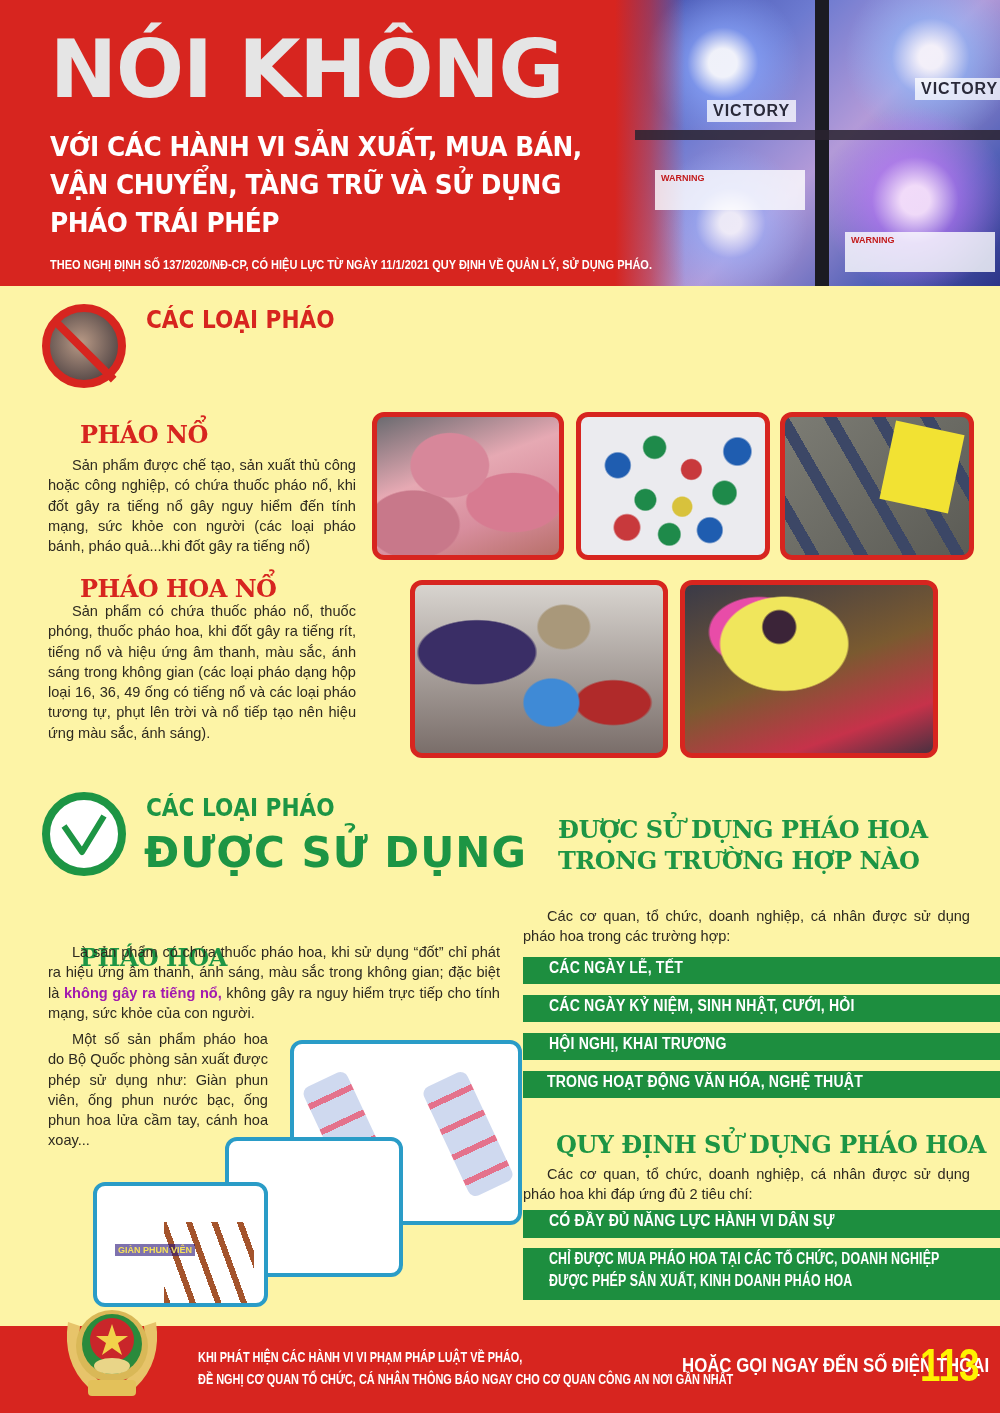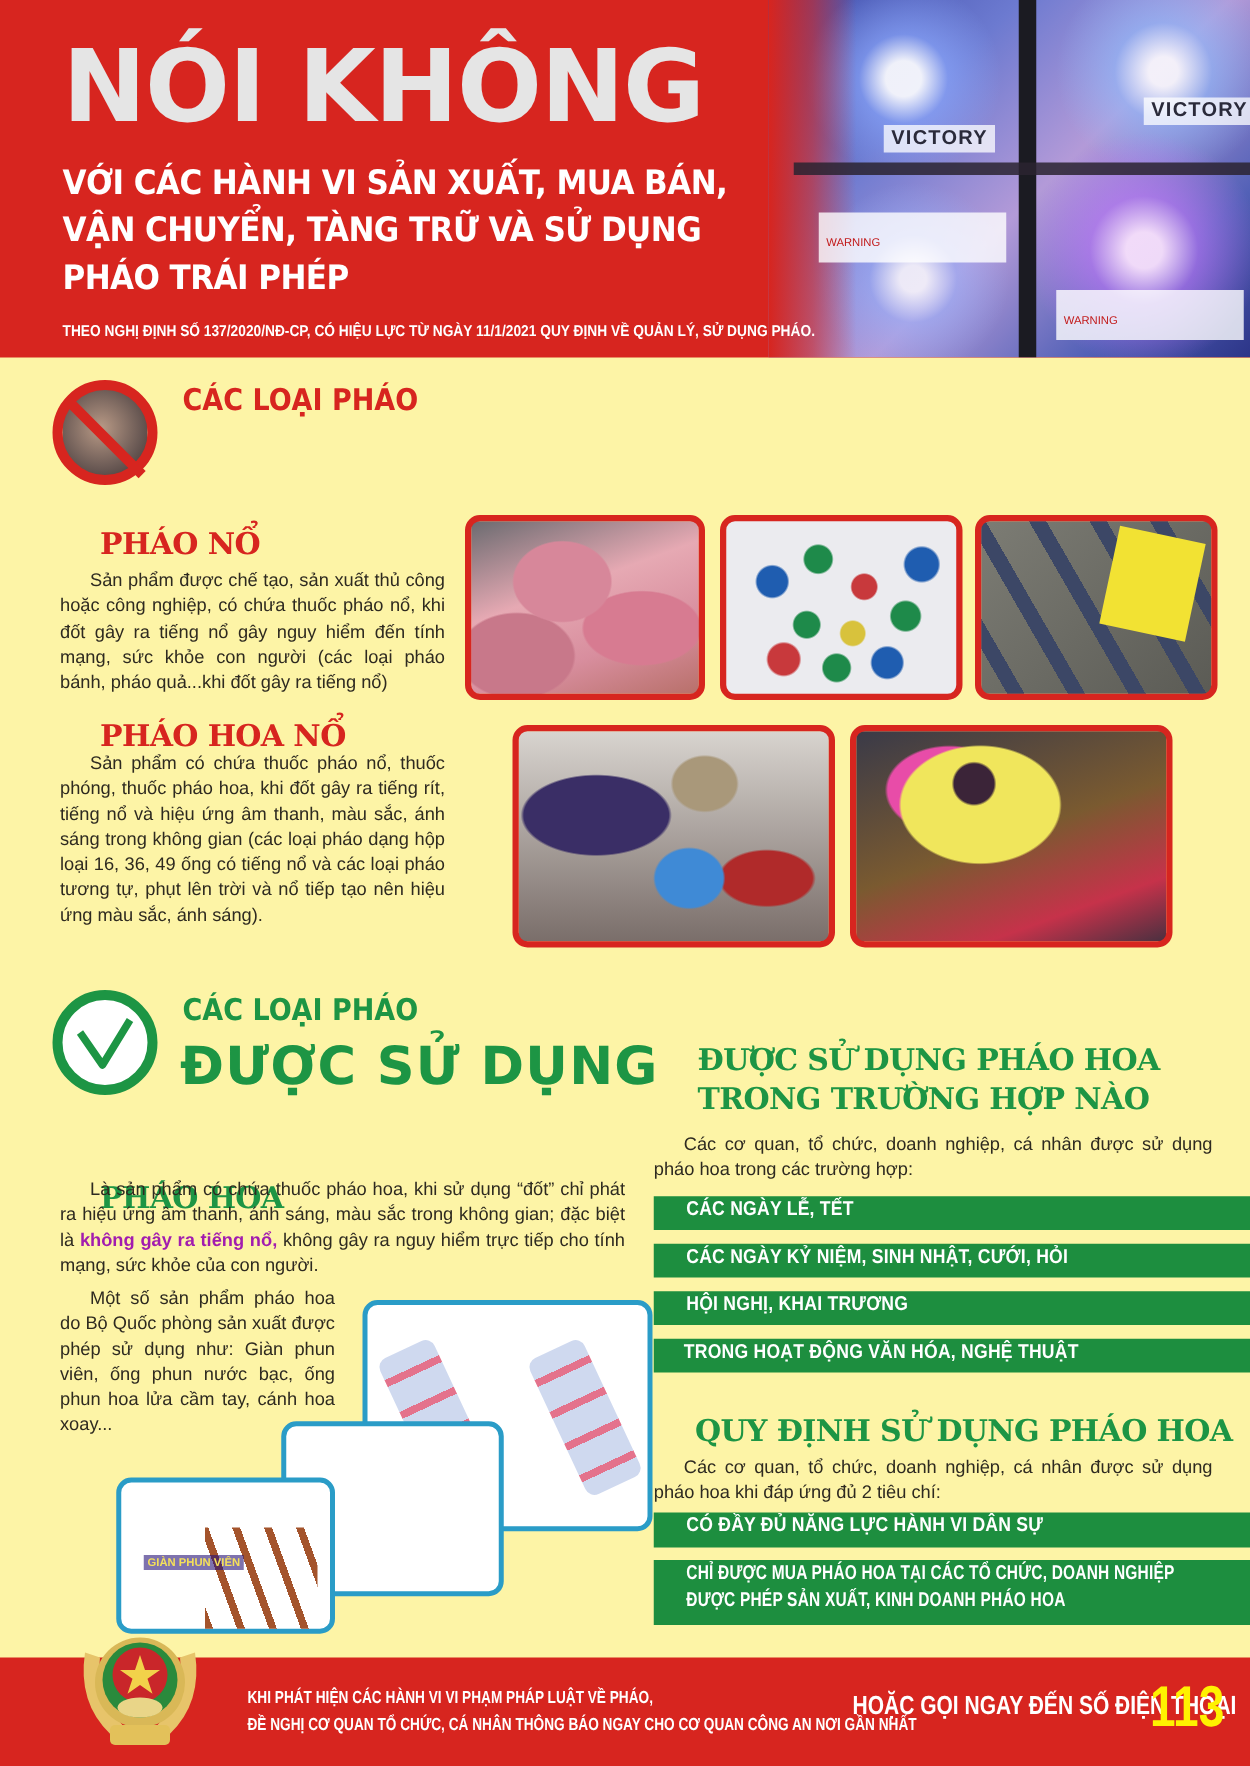--- a/index.html
+++ b/index.html
@@ -15,21 +15,21 @@
       radial-gradient(circle at 30% 78%, rgba(255,255,255,0.8) 0 3%, rgba(150,180,255,0.5) 10%, transparent 22%),
       radial-gradient(circle at 82% 20%, rgba(255,255,255,0.85) 0 3%, rgba(140,190,255,0.55) 10%, transparent 22%),
       linear-gradient(135deg, #3b4aa8 0%, #6c7ad0 30%, #b39ad8 55%, #5361b7 80%, #2c3588 100%);
   }
   .header-photo::before { content: ""; position: absolute; left: 0; top: 0; width: 70px; height: 100%;
     background: linear-gradient(90deg, #d7251f 0%, rgba(215,37,31,0.6) 50%, rgba(215,37,31,0) 100%); }
   .header-photo .divider-v { position: absolute; left: 200px; top: 0; width: 14px; height: 286px; background: #1b1b22; }
   .header-photo .divider-h { position: absolute; left: 20px; top: 130px; width: 365px; height: 10px; background: #2a2330; opacity: .85; }
   .box-label { position: absolute; font-family: "Liberation Sans", sans-serif; font-weight: bold; color: #2a2a3a;
     background: rgba(255,255,255,0.75); padding: 2px 6px; font-size: 16px; letter-spacing: 1px; }
-  .warn-label { position: absolute; background: rgba(255,255,255,0.8); color: #c21a1a; font-size: 9px; font-weight: normal; padding: 19px 6px; width: 150px; height: 40px; }
+  .warn-label { position: absolute; background: rgba(255,255,255,0.8); color: #c21a1a; font-size: 9px; font-weight: bold; padding: 3px 6px; width: 150px; height: 40px; }
 
   .title-main { position: absolute; left: 50px; top: 30px; font-family: "DejaVu Sans", sans-serif; font-weight: bold;
     font-size: 80px; color: #e5e5e5; letter-spacing: -1px; line-height: 1; }
   .title-sub { position: absolute; left: 50px; top: 128px; width: 600px; font-family: "DejaVu Sans", sans-serif; font-weight: bold;
     color: #ffffff; font-size: 27px; line-height: 38px; letter-spacing: -0.5px; transform: scaleX(0.92); transform-origin: left top; }
   .title-note { position: absolute; left: 50px; top: 258px; color: #ffffff; font-size: 12.5px; font-weight: bold;
     transform: scaleX(0.88); transform-origin: left top; white-space: nowrap; }
 
   
   .sec-head { position: absolute; left: 42px; height: 90px; }
@@ -141,21 +141,21 @@
 <div class="body-text" style="left:48px; top:942px; width:452px;"><span>Là sản phẩm có chứa thuốc pháo hoa, khi sử dụng “đốt” chỉ phát ra hiệu ứng âm thanh, ánh sáng, màu sắc trong không gian; đặc biệt là </span><span class="hl">không gây ra tiếng nổ,</span><span> không gây ra nguy hiểm trực tiếp cho tính mạng, sức khỏe của con người.</span></div>
 <div class="body-text" style="left:48px; top:1029px; width:220px;">Một số sản phẩm pháo hoa do Bộ Quốc phòng sản xuất được phép sử dụng như: Giàn phun viên, ống phun nước bạc, ống phun hoa lửa cầm tay, cánh hoa xoay...</div>
 
 <div class="photo blue p6" style="left:290px; top:1008px; width:232px; height:185px;"></div>
 <div class="photo blue p7" style="left:225px; top:1105px; width:178px; height:140px;"></div>
 <div class="photo blue p8" style="left:93px; top:1150px; width:175px; height:125px;">
   <div class="sticks"></div>
   <div style="position:absolute; left:18px; top:58px; color:#f5e05a; font-size:9px; font-weight:bold; background:rgba(40,20,120,.6); padding:1px 3px;">GIÀN PHUN VIÊN</div>
 </div>
 
-<div class="sub-head green" style="left:558px; top:832px; line-height:31px;">
+<div class="sub-head green" style="left:558px; top:814px; line-height:31px;">
   <div>ĐƯỢC SỬ DỤNG PHÁO HOA</div>
   <div>TRONG TRƯỜNG HỢP NÀO</div>
 </div>
 <div class="body-text" style="left:523px; top:906px; width:447px;">Các cơ quan, tổ chức, doanh nghiệp, cá nhân được sử dụng pháo hoa trong các trường hợp:</div>
 
 <div class="gbar" style="top:957px; height:27px;">
     <span>CÁC NGÀY LỄ, TẾT</span>
   </div>
 <div class="gbar" style="top:995px; height:27px;">
     <span>CÁC NGÀY KỶ NIỆM, SINH NHẬT, CƯỚI, HỎI</span>

